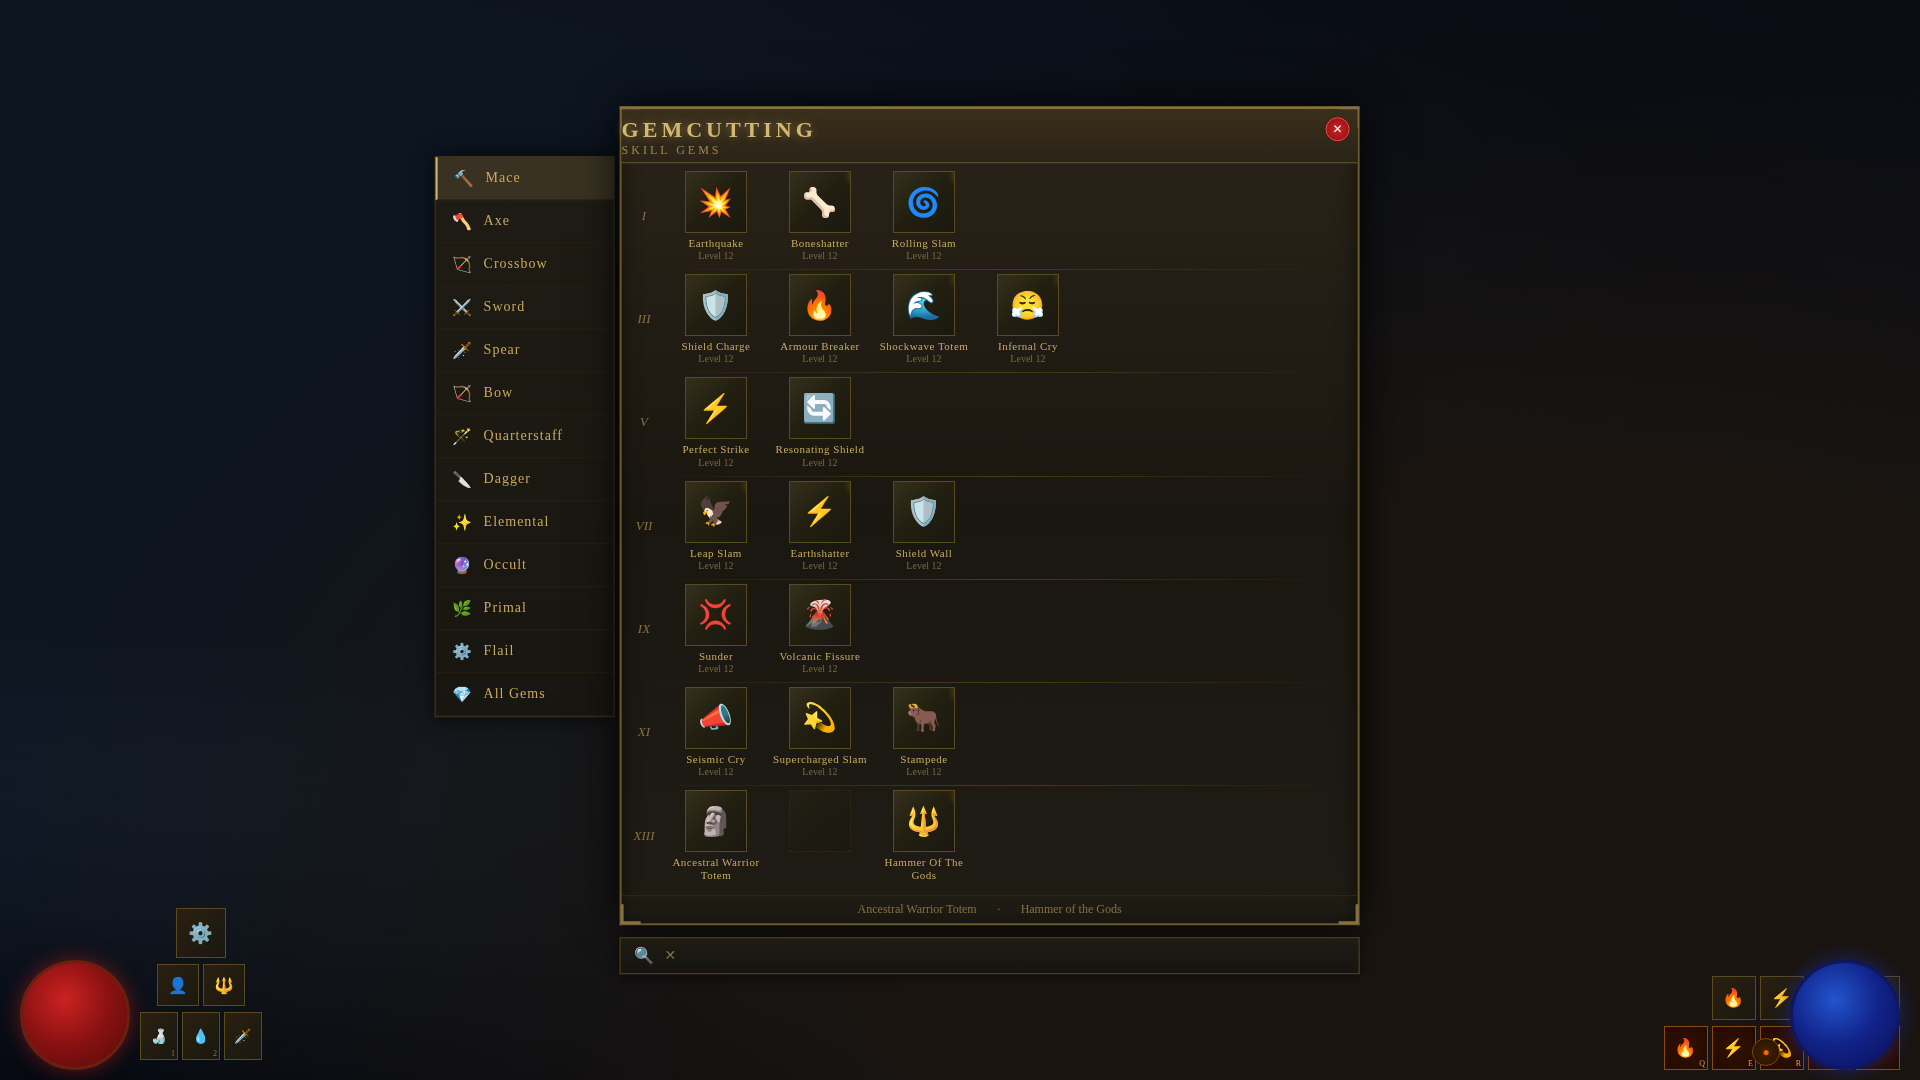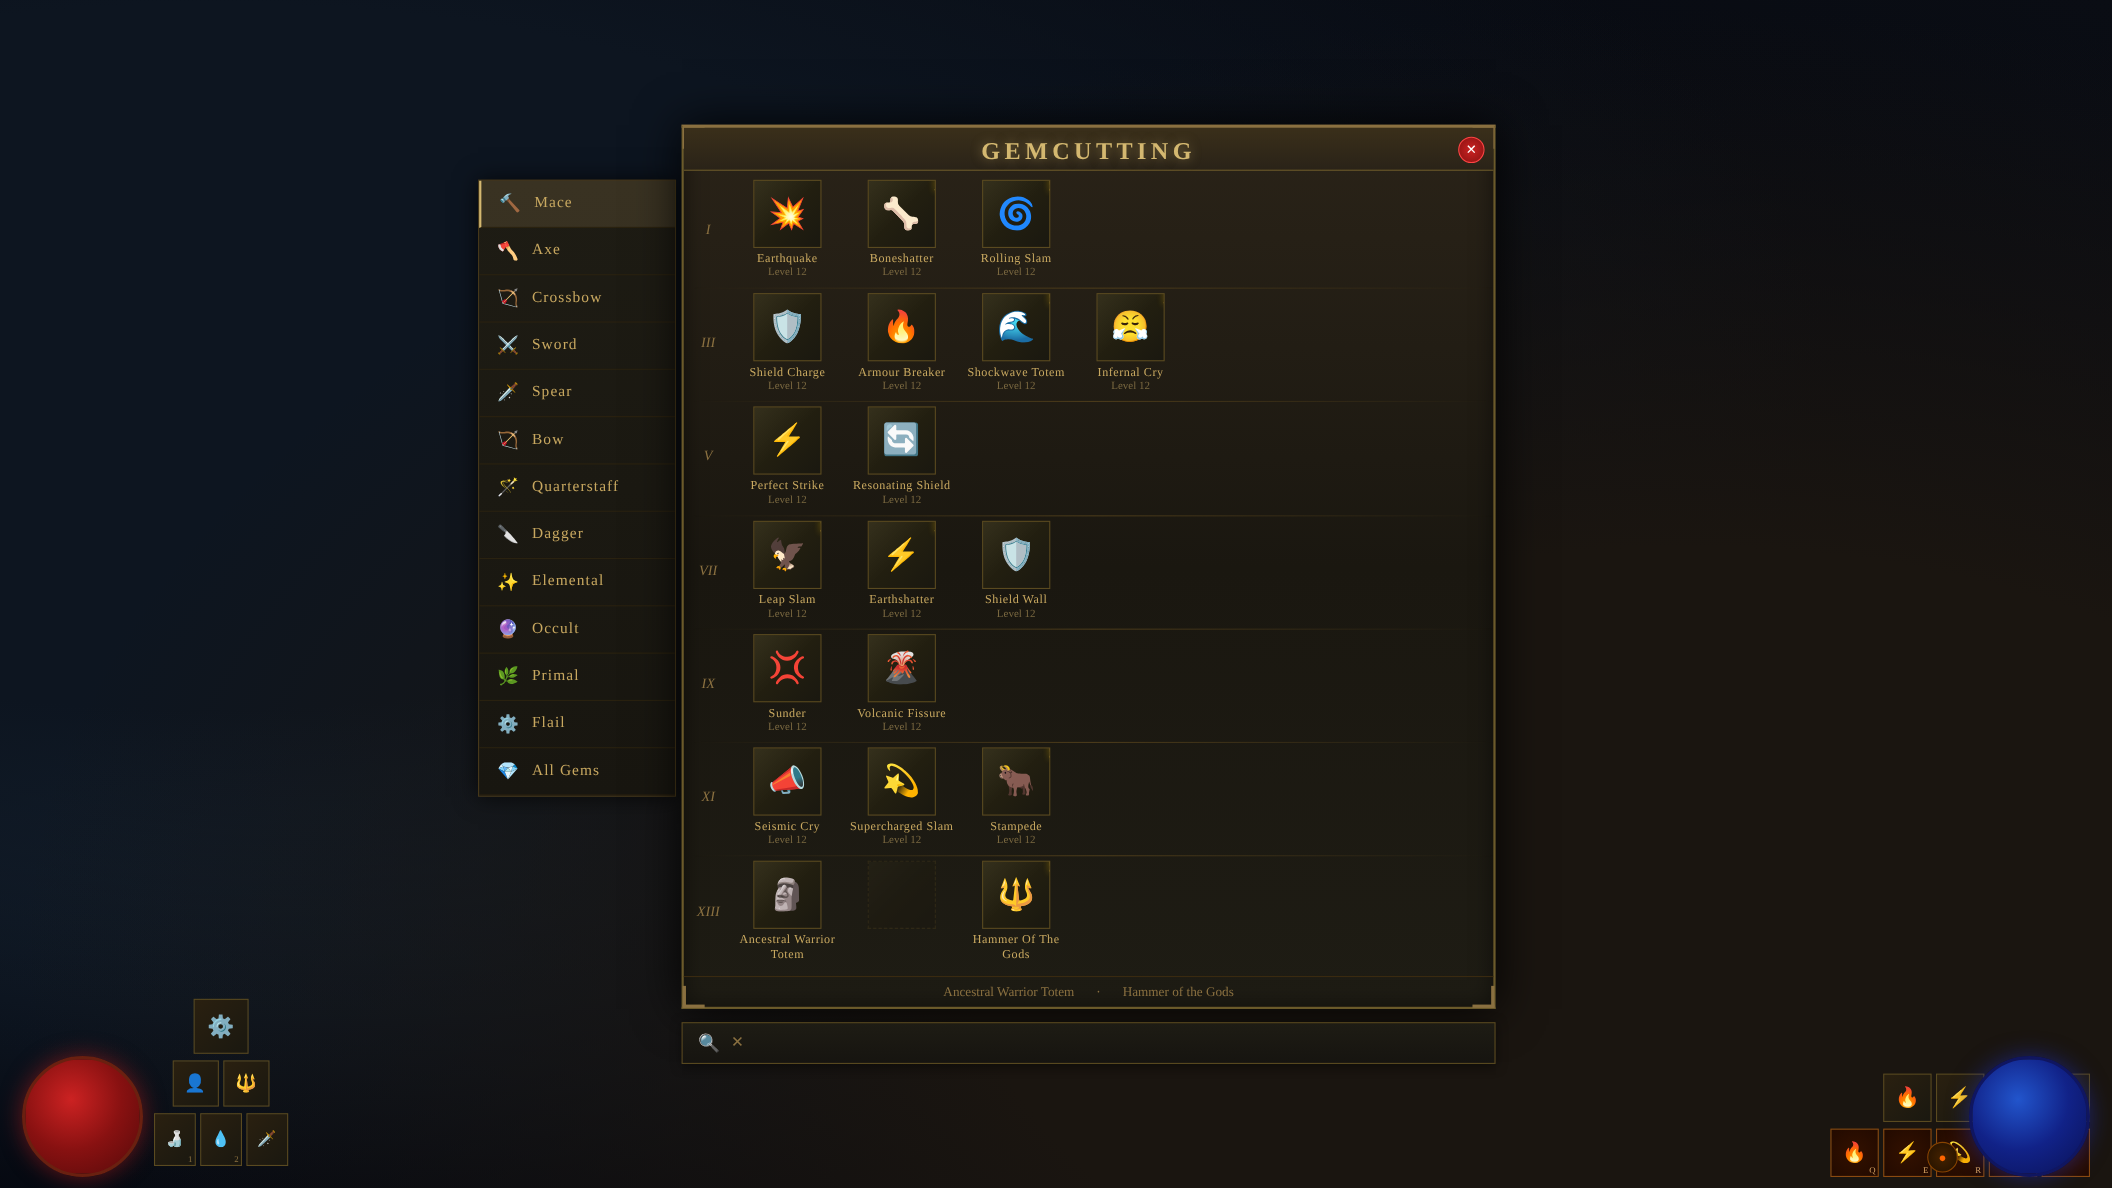--- a/index.html
+++ b/index.html
@@ -41,21 +41,20 @@
     .gemcutting-panel {
       position: relative;
       width: 740px;
       background: linear-gradient(180deg, #2a2318 0%, #1a1710 50%, #1e1c14 100%);
       border: 2px solid #6b5a2a;
       border-top: 3px solid #8a7040;
       box-shadow: 0 0 40px rgba(0,0,0,0.9), inset 0 0 20px rgba(0,0,0,0.5);
     }
 
     .panel-header {
-      text-align: center;
       padding: 8px 0 4px;
       background: linear-gradient(180deg, #3a2f1a 0%, #2a2318 100%);
       border-bottom: 1px solid #6b5a2a;
       position: relative;
     }
 
     .panel-title {
       font-size: 22px;
       color: #d4b870;
       letter-spacing: 4px;
@@ -387,20 +386,21 @@
   </div>
 
   <div class="gemcutting-panel">
     <div class="corner-deco tl"></div>
     <div class="corner-deco tr"></div>
     <div class="corner-deco bl"></div>
     <div class="corner-deco br"></div>
 
     <div class="panel-header">
       <div class="panel-title">Gemcutting</div>
+      <div class="panel-subtitle">Skill Gems</div>
       <div class="close-btn">✕</div>
     </div>
 
     <div class="gems-area" id="gems-area">
         <div class="skill-row">
           <div class="row-label">I</div>
           <div class="gems-cells">
             <div class="gem-cell">
               <div class="gem-icon-box">💥</div>
               <div class="gem-name">Earthquake</div>

